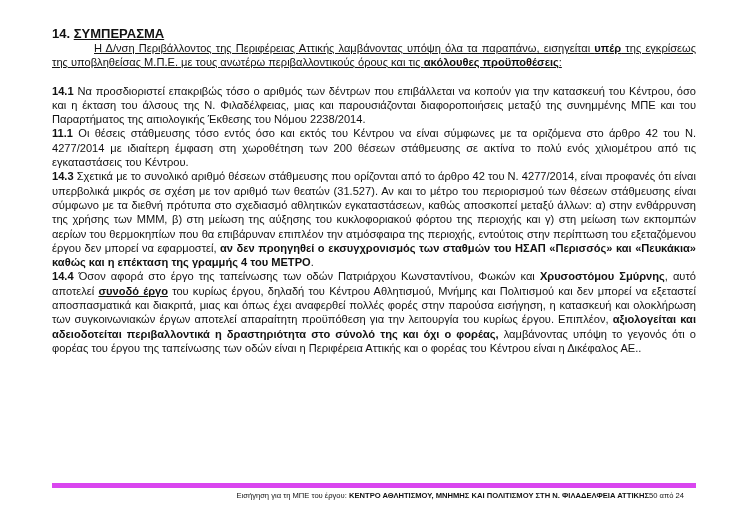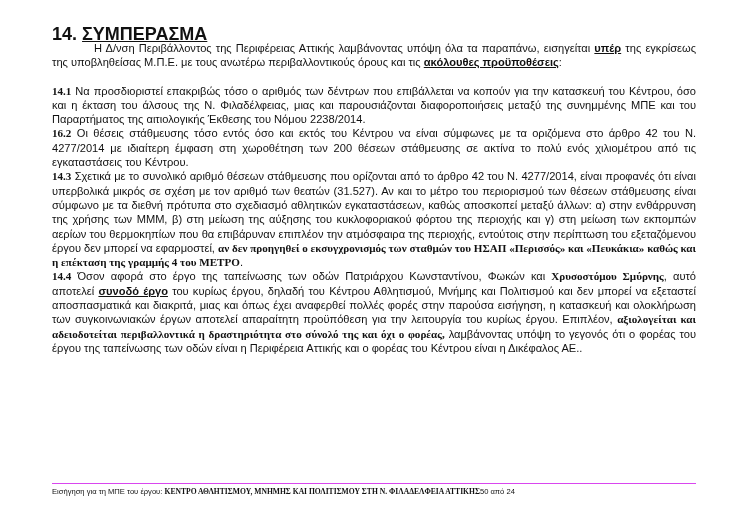--- a/index.html
+++ b/index.html
@@ -3,52 +3,52 @@
 <meta charset="utf-8">
 <style>
   html, body { margin: 0; padding: 0; background: #ffffff; }
   body { width: 749px; height: 507px; position: relative; overflow: hidden; }
   .page {
     position: absolute; left: 52px; top: 27px; width: 644px;
     font-family: "Liberation Sans", "DejaVu Sans", sans-serif;
     font-size: 11.1px; line-height: 14.3px; color: #111;
     text-align: justify;
   }
-  .heading { font-weight: bold; font-size: 18px; margin: 0; line-height: 14px; }
+  .heading { font-weight: bold; font-size: 13px; margin: 0; line-height: 14px; }
   .heading .u { text-decoration: underline; }
   p { margin: 0; }
-  .intro { text-indent: 42px; }
+  .intro { text-indent: 42px; text-decoration: underline; }
   .gap { height: 14px; }
-  b { font-weight: bold; font-family: Liberation Serif, serif; }
+  b { font-weight: bold; }
   .ub { font-weight: bold; text-decoration: underline; }
   .footer {
     position: absolute; left: 52px; top: 483px; width: 644px;
-    border-top: 1px solid #d946ef;
+    border-top: 5px solid #d946ef;
     font-family: "Liberation Sans", "DejaVu Sans", sans-serif;
     font-size: 7.6px; color: #111; padding-top: 3px;
-    display: flex; justify-content: flex-start;
+    display: flex; justify-content: flex-end;
   }
   .footer .pg { padding-right: 12px; }
 </style>
 </head>
 <body>
 
 <div class="page">
   <h2 class="heading">
     <span>14.</span>
     <span class="u">ΣΥΜΠΕΡΑΣΜΑ</span>
   </h2>
 
   <p class="intro"><span>Η Δ/νση Περιβάλλοντος της Περιφέρειας Αττικής λαμβάνοντας υπόψη όλα τα παραπάνω, εισηγείται </span><span class="ub">υπέρ</span><span> της εγκρίσεως της υποβληθείσας Μ.Π.Ε. με τους ανωτέρω περιβαλλοντικούς όρους και τις </span><span class="ub">ακόλουθες προϋποθέσεις</span><span>:</span></p>
 
   <div class="gap"></div>
 
   <p><b>14.1</b><span> Να προσδιοριστεί επακριβώς τόσο ο αριθμός των δέντρων που επιβάλλεται να κοπούν για την κατασκευή του Κέντρου, όσο και η έκταση του άλσους της Ν. Φιλαδέλφειας, μιας και παρουσιάζονται διαφοροποιήσεις μεταξύ της συνημμένης ΜΠΕ και του Παραρτήματος της αιτιολογικής Έκθεσης του Νόμου 2238/2014.</span></p>
 
-  <p><b>16.2</b><span>  Οι θέσεις στάθμευσης τόσο εντός όσο και εκτός του Κέντρου να είναι σύμφωνες με τα οριζόμενα στο άρθρο 42 του Ν. 4277/2014 με ιδιαίτερη έμφαση στη χωροθέτηση των 200 θέσεων στάθμευσης σε ακτίνα το πολύ ενός χιλιομέτρου από τις εγκαταστάσεις του Κέντρου.</span></p>
+  <p><b>11.1</b><span>  Οι θέσεις στάθμευσης τόσο εντός όσο και εκτός του Κέντρου να είναι σύμφωνες με τα οριζόμενα στο άρθρο 42 του Ν. 4277/2014 με ιδιαίτερη έμφαση στη χωροθέτηση των 200 θέσεων στάθμευσης σε ακτίνα το πολύ ενός χιλιομέτρου από τις εγκαταστάσεις του Κέντρου.</span></p>
 
   <p><b>14.3</b><span> Σχετικά με το συνολικό αριθμό θέσεων στάθμευσης που ορίζονται από το άρθρο 42 του Ν. 4277/2014, είναι προφανές ότι είναι υπερβολικά μικρός σε σχέση με τον αριθμό των θεατών (31.527). Αν και το μέτρο του περιορισμού των θέσεων στάθμευσης είναι σύμφωνο με τα διεθνή πρότυπα στο σχεδιασμό αθλητικών εγκαταστάσεων, καθώς αποσκοπεί μεταξύ άλλων: α) στην ενθάρρυνση της χρήσης των ΜΜΜ, β) στη μείωση της αύξησης του κυκλοφοριακού φόρτου της περιοχής και γ) στη μείωση των εκπομπών αερίων του θερμοκηπίων που θα επιβάρυναν επιπλέον την ατμόσφαιρα της περιοχής, εντούτοις στην περίπτωση του εξεταζόμενου έργου δεν μπορεί να εφαρμοστεί, </span><b>αν δεν προηγηθεί ο εκσυγχρονισμός των σταθμών του ΗΣΑΠ «Περισσός» και «Πευκάκια» καθώς και η επέκταση της γραμμής 4 του ΜΕΤΡΟ</b><span>.</span></p>
 
   <p><b>14.4</b><span> Όσον αφορά στο έργο της ταπείνωσης των οδών Πατριάρχου Κωνσταντίνου, Φωκών και </span><b>Χρυσοστόμου Σμύρνης</b><span>, αυτό αποτελεί </span><span class="ub">συνοδό έργο</span><span> του κυρίως έργου, δηλαδή του Κέντρου Αθλητισμού, Μνήμης και Πολιτισμού και δεν μπορεί να εξεταστεί αποσπασματικά και διακριτά, μιας και όπως έχει αναφερθεί πολλές φορές στην παρούσα εισήγηση, η κατασκευή και ολοκλήρωση των συγκοινωνιακών έργων αποτελεί απαραίτητη προϋπόθεση για την λειτουργία του κυρίως έργου. Επιπλέον, </span><b>αξιολογείται και αδειοδοτείται περιβαλλοντικά η δραστηριότητα στο σύνολό της και όχι ο φορέας,</b><span> λαμβάνοντας υπόψη το γεγονός ότι ο φορέας του έργου της ταπείνωσης των οδών είναι η Περιφέρεια Αττικής και ο φορέας του Κέντρου είναι η Δικέφαλος ΑΕ..</span></p>
 </div>
 
 <div class="footer">
   <span><span>Εισήγηση για τη ΜΠΕ του έργου: </span><b>ΚΕΝΤΡΟ ΑΘΛΗΤΙΣΜΟΥ, ΜΝΗΜΗΣ ΚΑΙ ΠΟΛΙΤΙΣΜΟΥ ΣΤΗ Ν. ΦΙΛΑΔΕΛΦΕΙΑ ΑΤΤΙΚΗΣ</b></span>
   <span class="pg">50 από 24</span>
 </div>

